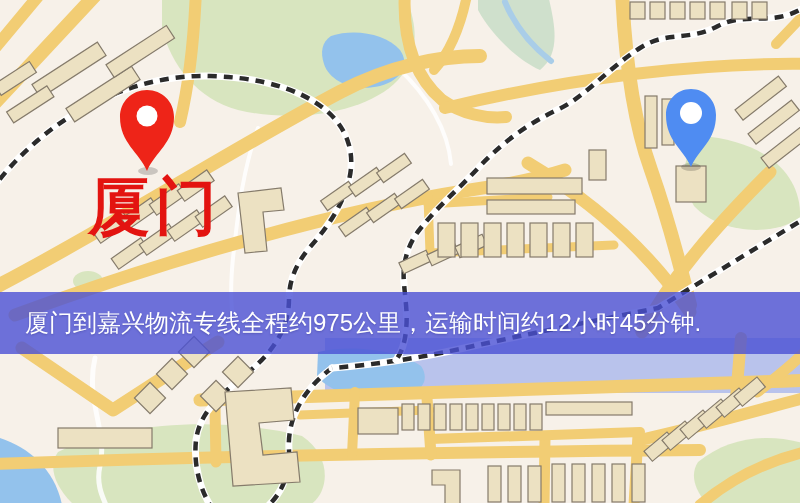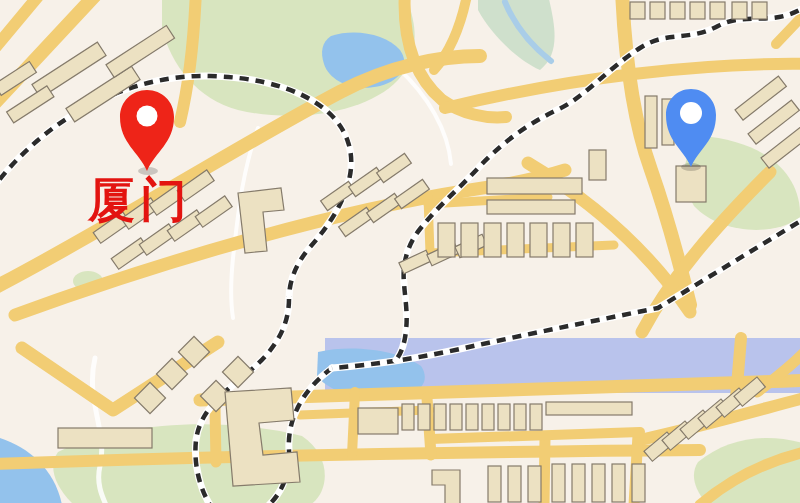--- a/index.html
+++ b/index.html
@@ -21,21 +21,21 @@
   .rail-c{fill:none;stroke:#ffffff;stroke-width:7;stroke-linecap:round;}
   .rail-d{fill:none;stroke:var(--railway,#2b2b2b);stroke-width:4.5;stroke-dasharray:9 7;stroke-linecap:butt;}
   .bld{fill:var(--building,#ece1c2);stroke:#857b6b;stroke-width:1.2;}
   .pin-shadow{fill:rgba(0,0,0,.18);}
   .pin-origin-body{fill:var(--origin-pin,#ee2418);}
   .pin-dest-body{fill:var(--destination-pin,#4f8cf2);}
   .pin-hole{fill:#ffffff;}
 
   
   .city-label{
-    position:absolute;font-size:47px;font-weight:bold;letter-spacing:5px;
+    position:absolute;font-size:62px;font-weight:bold;letter-spacing:5px;
     line-height:1;white-space:nowrap;user-select:none;
   }
   .label-origin{left:88px;top:176px;color:var(--origin-label,#e31410);}
   .label-destination{left:641px;top:177px;color:var(--destination-label,#2b3fd6);}
 
   
   .banner{position:absolute;left:0;top:292px;width:800px;height:62px;}
   .banner-fill{position:absolute;inset:0;background:var(--banner-bg,#4a50d4);opacity:.8;}
   .banner-text{
     position:absolute;left:25px;top:0;height:62px;line-height:62px;
@@ -217,14 +217,18 @@
     </g>
     <g>
       <ellipse class="pin-shadow" cx="691" cy="167" rx="10" ry="4"></ellipse>
       <path class="pin-dest-body" d="M691,167 C683.5,149 666,141 666,115 C666,100 677,89 691,89 C705,89 716,100 716,115 C716,141 698.5,149 691,167 Z"></path>
       <circle class="pin-hole" cx="691" cy="113" r="11"></circle>
     </g>
   </svg>
 
   <div class="city-label label-origin">厦门</div>
 
+  <div class="banner">
+    <div class="banner-fill"></div>
+    <span class="banner-text">厦门到嘉兴物流专线全程约975公里，运输时间约12小时45分钟.</span>
+  </div>
 
 </div>
 
 </body></html>

